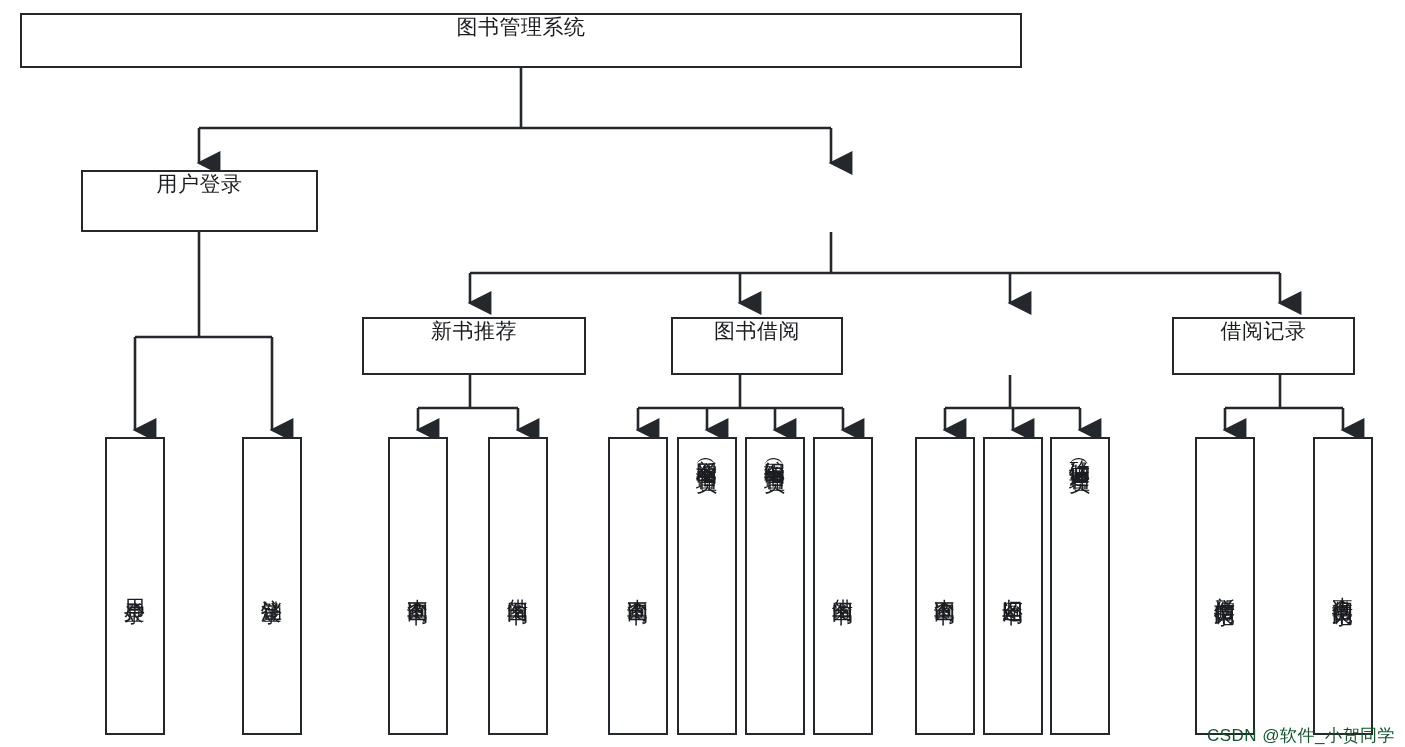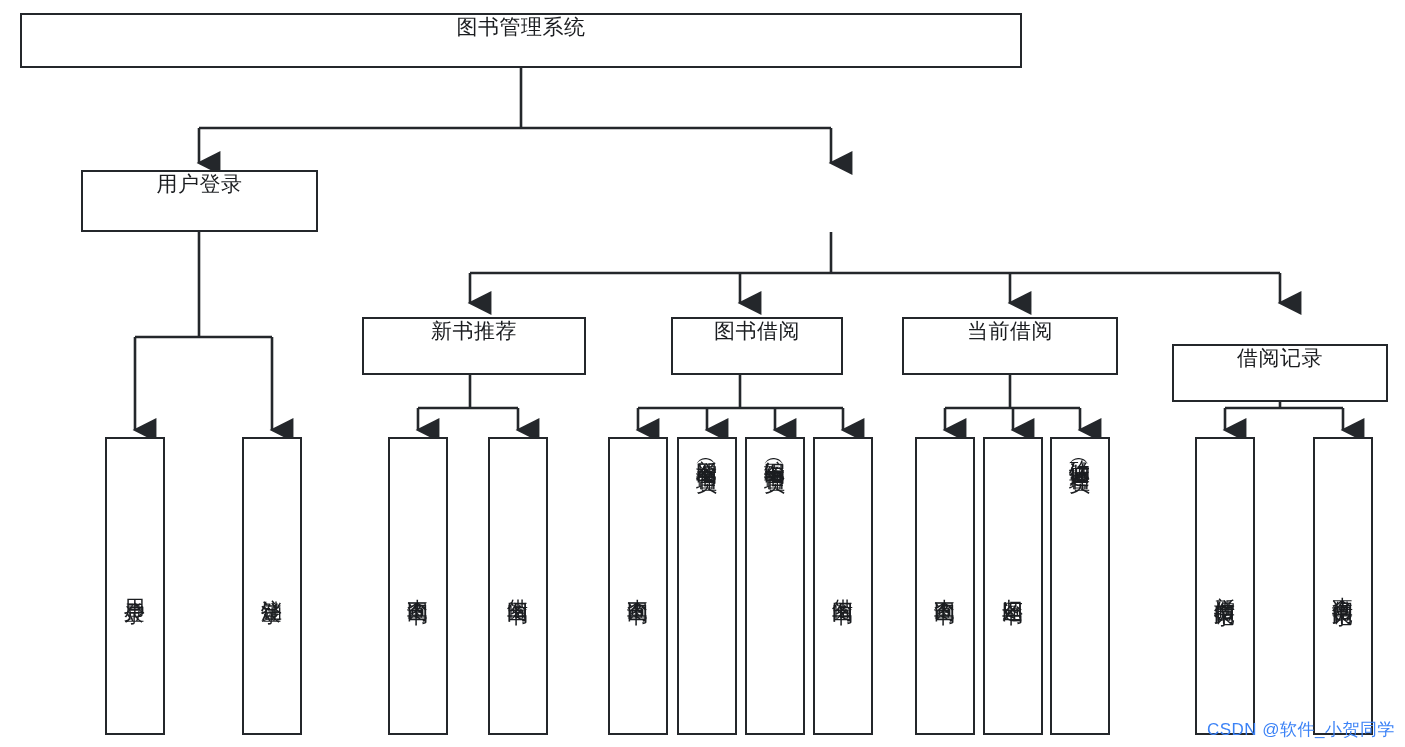--- a/index.html
+++ b/index.html
@@ -59,23 +59,23 @@
     text-orientation: upright;
     font-size: 21px;
     color: #1b1d20;
     letter-spacing: 2px;
     line-height: 1;
     white-space: nowrap;
   }
   #watermark {
     position: absolute;
     right: 10px;
-    bottom: 6px;
+    bottom: 0;
     font-size: 17px;
-    color: #3b82f6;
+    color: #14532d;
     letter-spacing: 0.5px;
     white-space: nowrap;
     pointer-events: none;
   }
 </style>
 </head>
 <body>
 
 <div id="diagram-root">
 
@@ -139,25 +139,22 @@
 
 
   <div class="node-box h" style="left:362px; top:317px; width:224px; height:58px;">
     <span class="node-label-h">新书推荐</span>
   </div>
 
   <div class="node-box h" style="left:633px; top:317px; width:172px; height:58px;margin-left:38px;">
     <span class="node-label-h">图书借阅</span>
   </div>
 
-  <div class="node-box h" style="left:902px; top:317px; width:216px; height:58px;">
-    <span class="node-label-h">当前借阅</span>
-  </div>
-
-  <div class="node-box h" style="left:1172px; top:317px; width:216px; height:58px;margin-top:27px;">
+
+  <div class="node-box h" style="left:1172px; top:317px; width:183px; height:58px;">
     <span class="node-label-h">借阅记录</span>
   </div>
 
   <div class="node-box v center" style="left:105px; top:437px; width:60px; height:298px;">
     <span class="node-label-v">用户登录</span>
   </div>
 
   <div class="node-box v center" style="left:242px; top:437px; width:60px; height:298px;">
     <span class="node-label-v">注销登录</span>
   </div>

